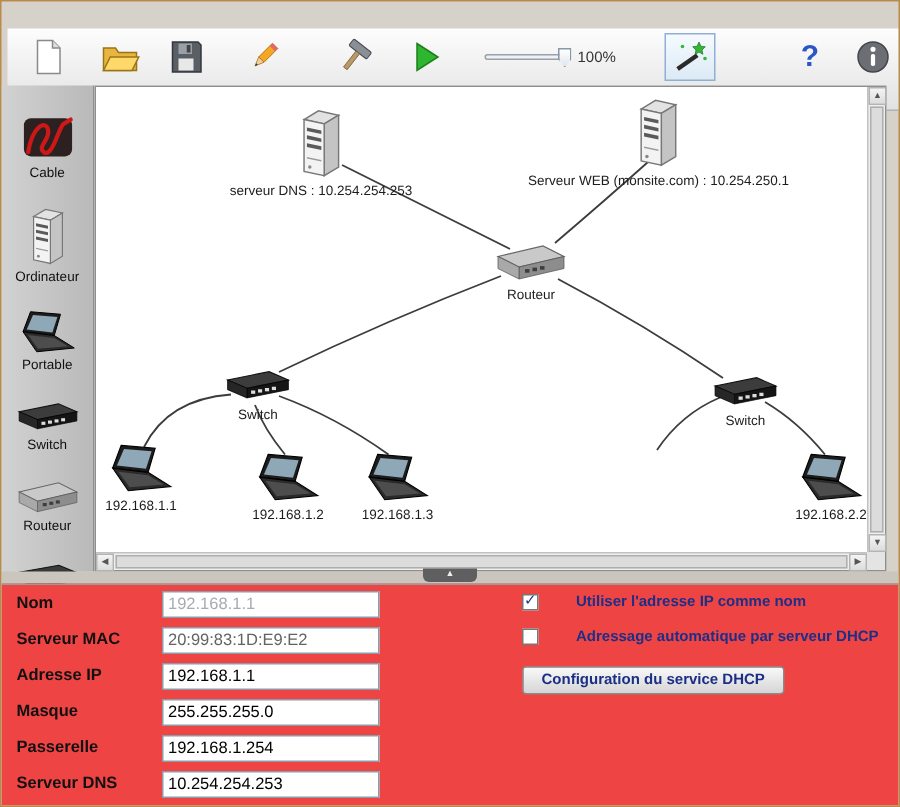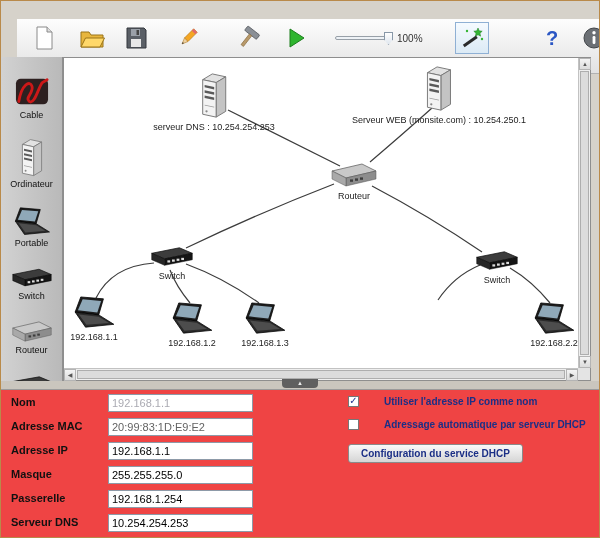--- a/index.html
+++ b/index.html
@@ -14,21 +14,21 @@
     display: flex; align-items: center; }
   .title-icon { margin-left: 4px; flex: 0 0 auto; }
   .title-text { position: absolute; left: 40px; right: 90px; text-align: center;
     font-size: 11px; color: #3a3a3a; white-space: nowrap; overflow: hidden; }
   .win-controls { position: absolute; right: 3px; top: 2px; display: flex; gap: 2px; }
   .win-btn { width: 24px; height: 14px; font-size: 9px; line-height: 12px; text-align: center;
     border: 1px solid #b3a078; background: linear-gradient(#ffffff, #dcd4c0); color: #333; cursor: default; }
   .win-btn.close { width: 30px; background: linear-gradient(#e98a7a, #c0392b); color: #fff; border-color: #953226; }
 
   
-  .toolbar { position: absolute; left: 16px; top: 18px; right: 0; height: 55px;
+  .toolbar { position: absolute; left: 4px; top: 18px; right: 0; height: 55px;
     background: linear-gradient(#fdfdfd, #e2e2e2); border-bottom: 1px solid #b2b2b2; }
   .tool-btn { position: absolute; top: 3px; width: 34px; height: 32px; border: none; background: transparent;
     display: flex; align-items: center; justify-content: center; padding: 0; }
   .tool-btn.active-tool { border: 1px solid #8fb0d4; background: linear-gradient(#f5faff, #dceaf5); }
   .q-help { font-size: 20px; font-weight: bold; color: #2b57c4; }
 
   .zoom { position: absolute; left: 318px; top: 0; height: 38px; display: flex; align-items: center; }
   .zoom-track { width: 56px; height: 4px; background: #eef2f6; border: 1px solid #98a0a8; border-radius: 2px; position: relative; }
   .zoom-thumb { position: absolute; right: -3px; top: -5px; width: 9px; height: 13px;
     background: linear-gradient(#ffffff,#dfe6ee); border: 1px solid #8898a8;
@@ -345,21 +345,21 @@
   <div class="splitter">
     <div class="collapse-tab">▲</div>
   </div>
 
   <div class="props">
     <div class="form-row" style="top:4px">
       <span class="form-label">Nom</span>
       <input class="form-field val-placeholder" value="192.168.1.1" style="">
     </div>
     <div class="form-row" style="top:28px">
-      <span class="form-label">Adresse MAC</span>
+      <span class="form-label">Serveur MAC</span>
       <input class="form-field val-dim" value="20:99:83:1D:E9:E2" style="">
     </div>
     <div class="form-row" style="top:52px">
       <span class="form-label">Adresse IP</span>
       <input class="form-field" value="192.168.1.1" style="">
     </div>
     <div class="form-row" style="top:76px">
       <span class="form-label">Masque</span>
       <input class="form-field" value="255.255.255.0" style="">
     </div>

